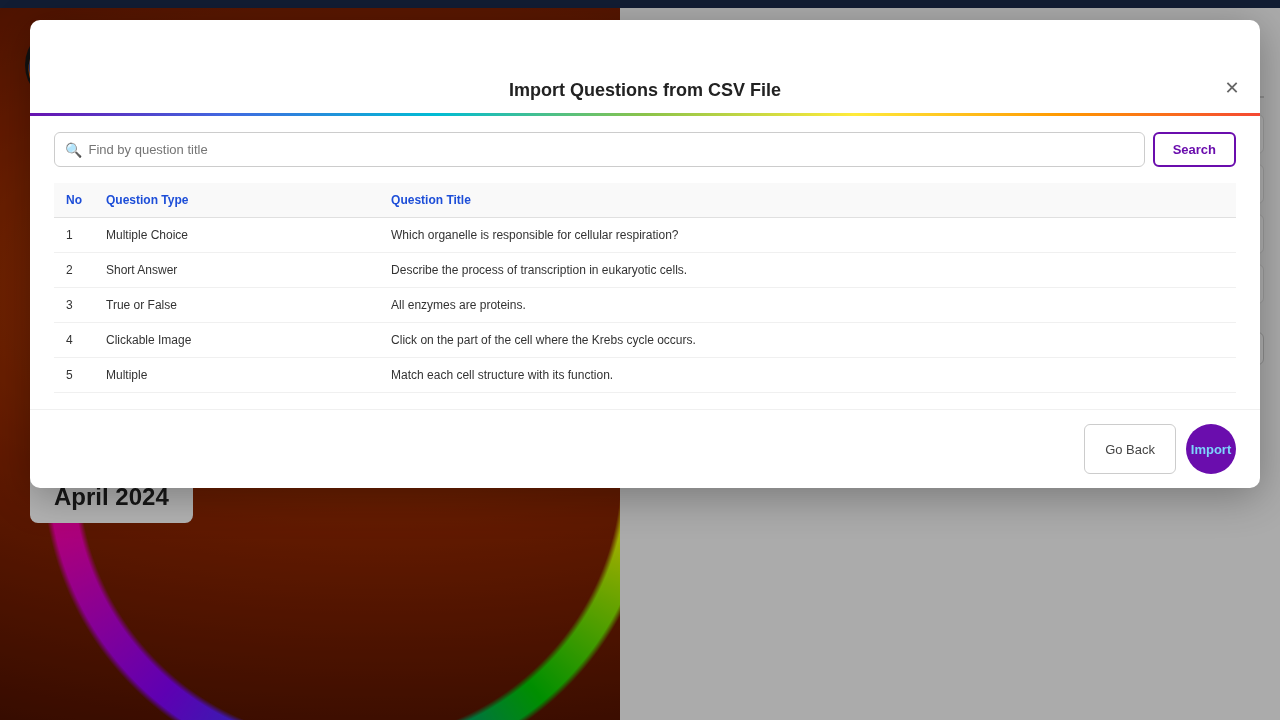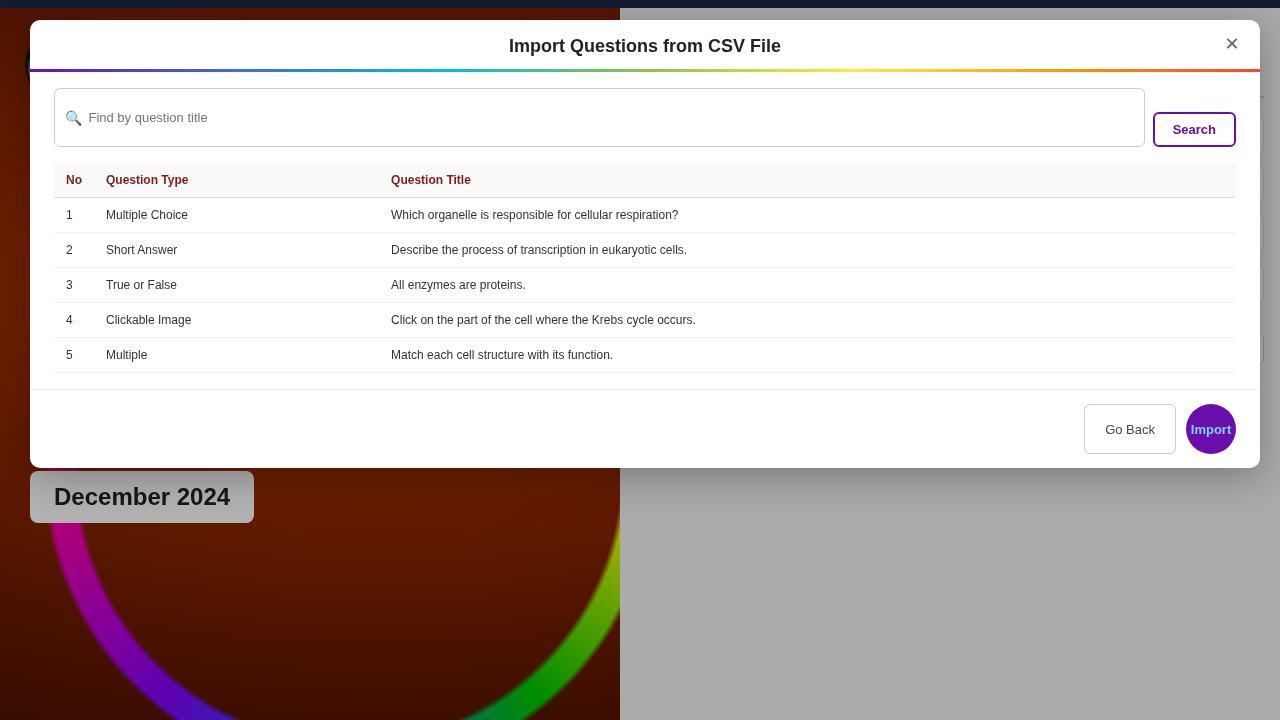--- a/index.html
+++ b/index.html
@@ -237,20 +237,21 @@
       border-radius: 10px;
       box-shadow: 0 8px 40px rgba(0,0,0,0.3);
       z-index: 30;
       overflow: hidden;
     }
 
     .modal-header {
       position: relative;
       padding: 16px 12px 0;
       text-align: center;
+      margin-top: 44px;
     }
 
     .modal-title {
       font-size: 18px;
       font-weight: 600;
       color: #222;
       padding-bottom: 12px;
       text-align: center;
     }
 
@@ -322,40 +323,39 @@
 
     .search-btn {
       background: white;
       border: 2px solid #6a0dad;
       border-radius: 6px;
       padding: 8px 18px;
       font-size: 13px;
       font-weight: 600;
       color: #6a0dad;
       cursor: pointer;
-      margin-top: 24px;
     }
 
     
     .questions-table {
       width: 100%;
       border-collapse: collapse;
       font-size: 13px;
     }
 
     .questions-table thead tr {
       background: #f9f9f9;
       border-bottom: 1px solid #e0e0e0;
     }
 
     .questions-table th {
       padding: 10px 12px;
       text-align: left;
       font-weight: 600;
-      color: #7f1d1d;
+      color: #1d4ed8;
       font-size: 12px;
     }
 
     .questions-table tbody tr {
       border-bottom: 1px solid #f0f0f0;
     }
 
     .questions-table td {
       padding: 10px 12px;
       color: #333;
@@ -420,21 +420,21 @@
     <path d="M30 20 Q55 10 68 30 Q78 50 62 68 Q45 82 25 72 Q8 60 12 40 Q16 20 30 20Z" fill="none" stroke="#0066ff" stroke-width="4"></path>
     <path d="M35 25 Q58 18 68 38 Q76 55 58 68 Q40 80 22 68 Q8 56 14 38 Q22 22 35 25Z" fill="none" stroke="#00cc44" stroke-width="4"></path>
     <ellipse cx="45" cy="45" rx="15" ry="15" fill="#cc00cc" opacity="0.8"></ellipse>
     <ellipse cx="42" cy="42" rx="8" ry="8" fill="#6600cc"></ellipse>
   </svg>
 </div>
 
 <div class="left-content">
   <div class="yuja-updates-badge">YuJa Updates</div>
   <div class="headline">Engage Student Response System</div>
-  <div class="date-badge">December 2024</div>
+  <div class="date-badge">April 2024</div>
 </div>
 
 <div class="content-area">
   <div class="question-editor">
 
     <div class="tab-bar">
       <div class="tab-item">
         <span>1</span>
         <span>⊞</span>
         <span>Multiple Ch...</span>

